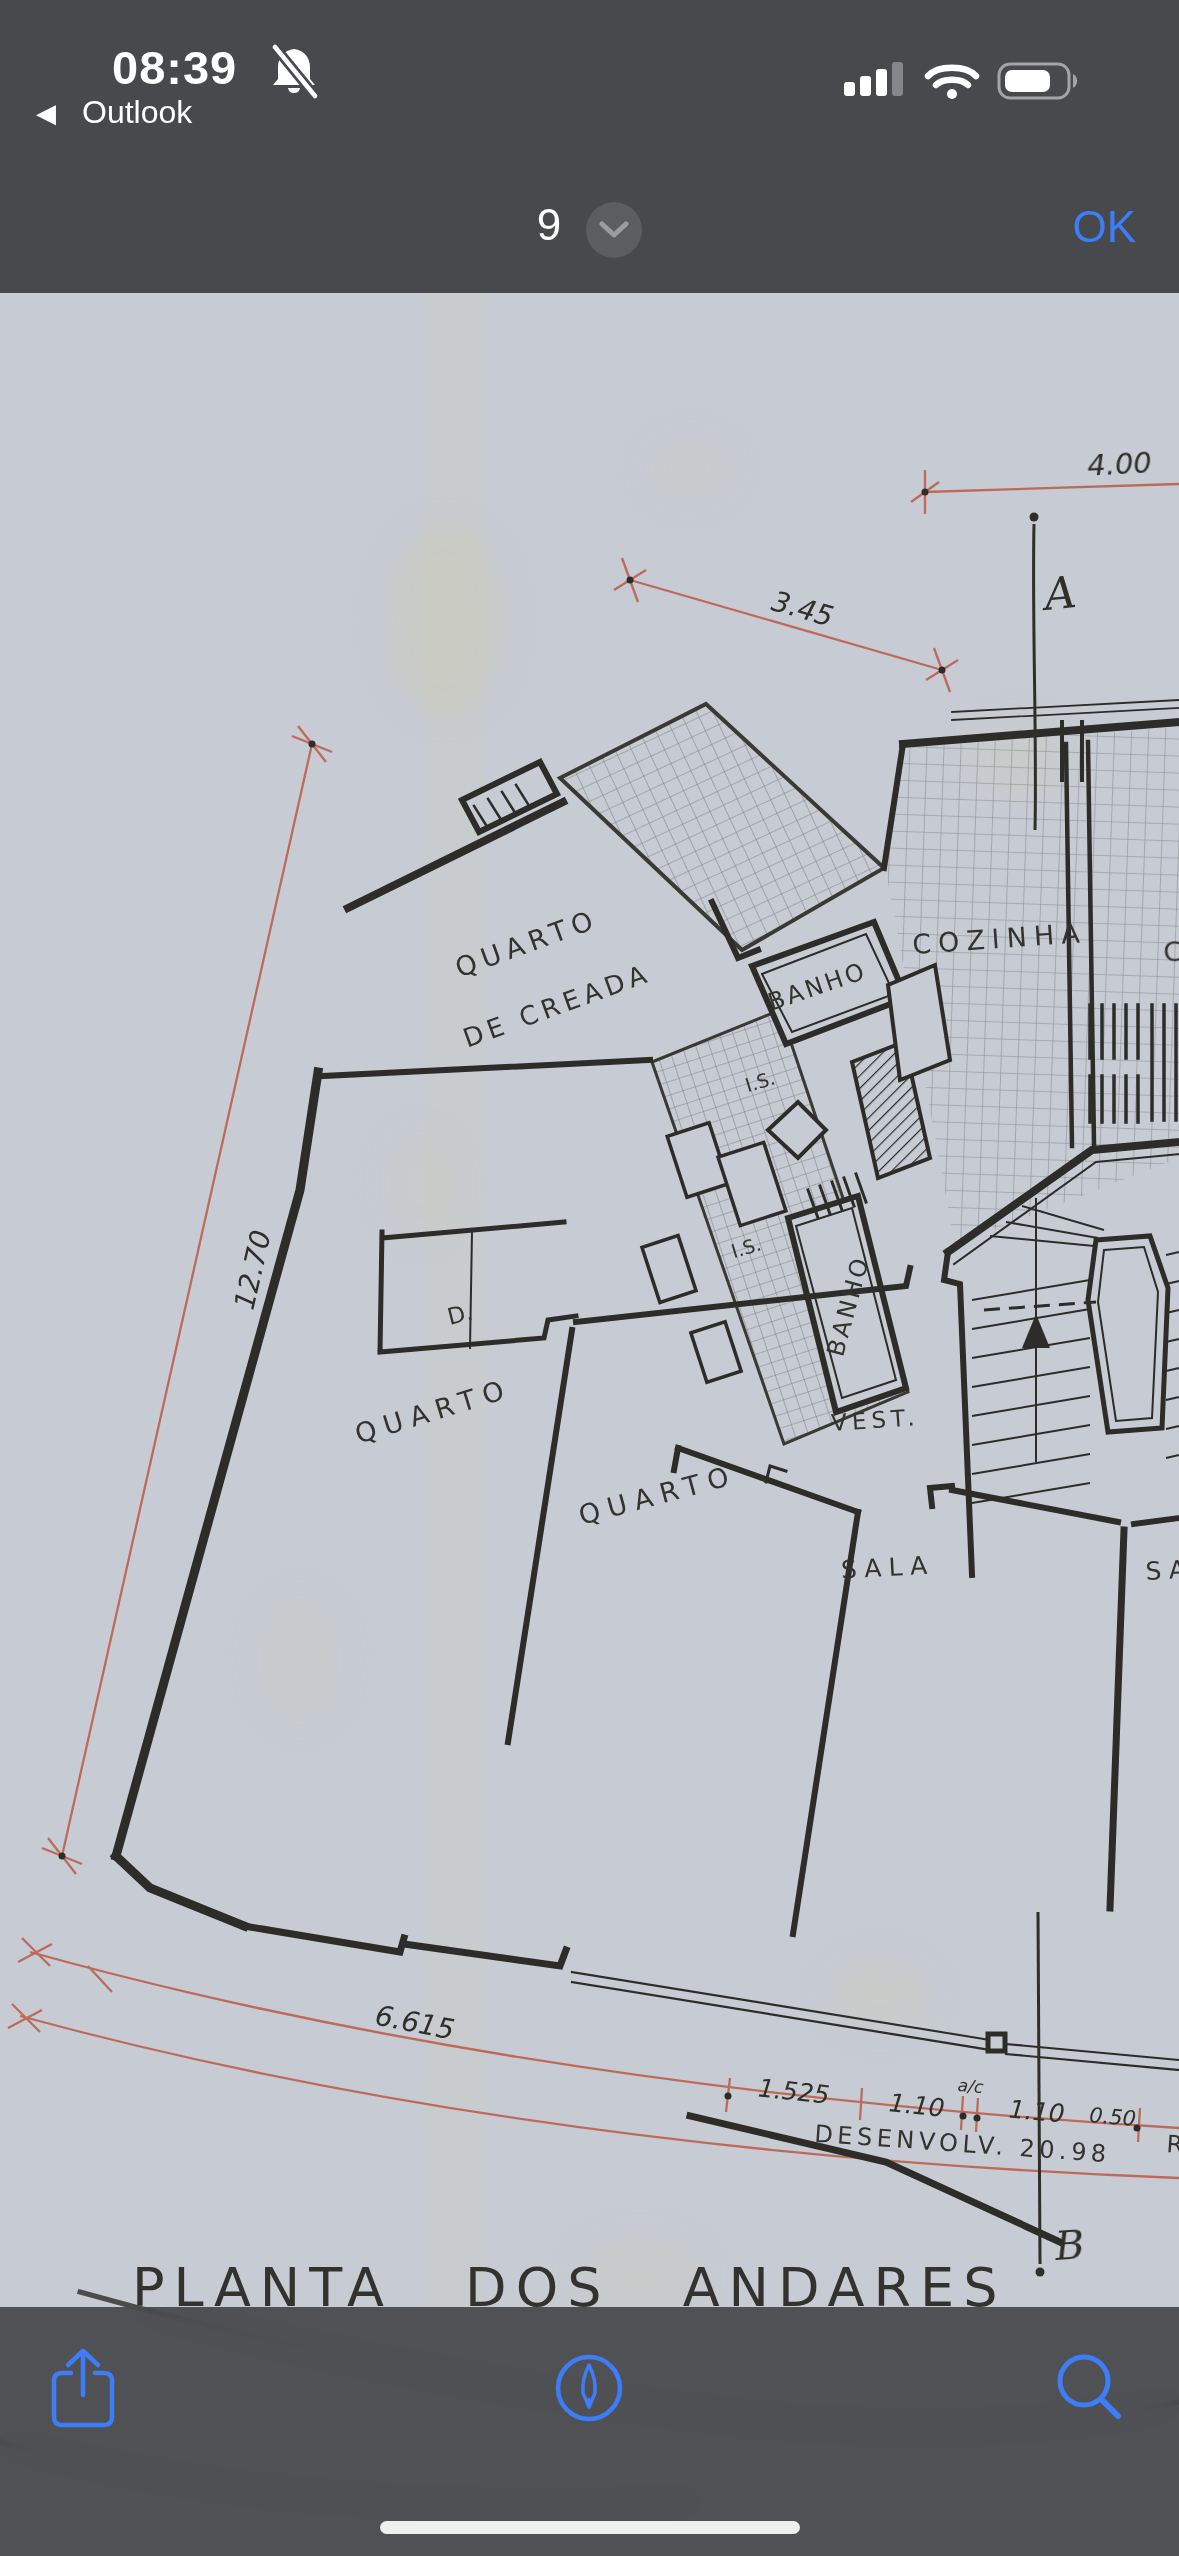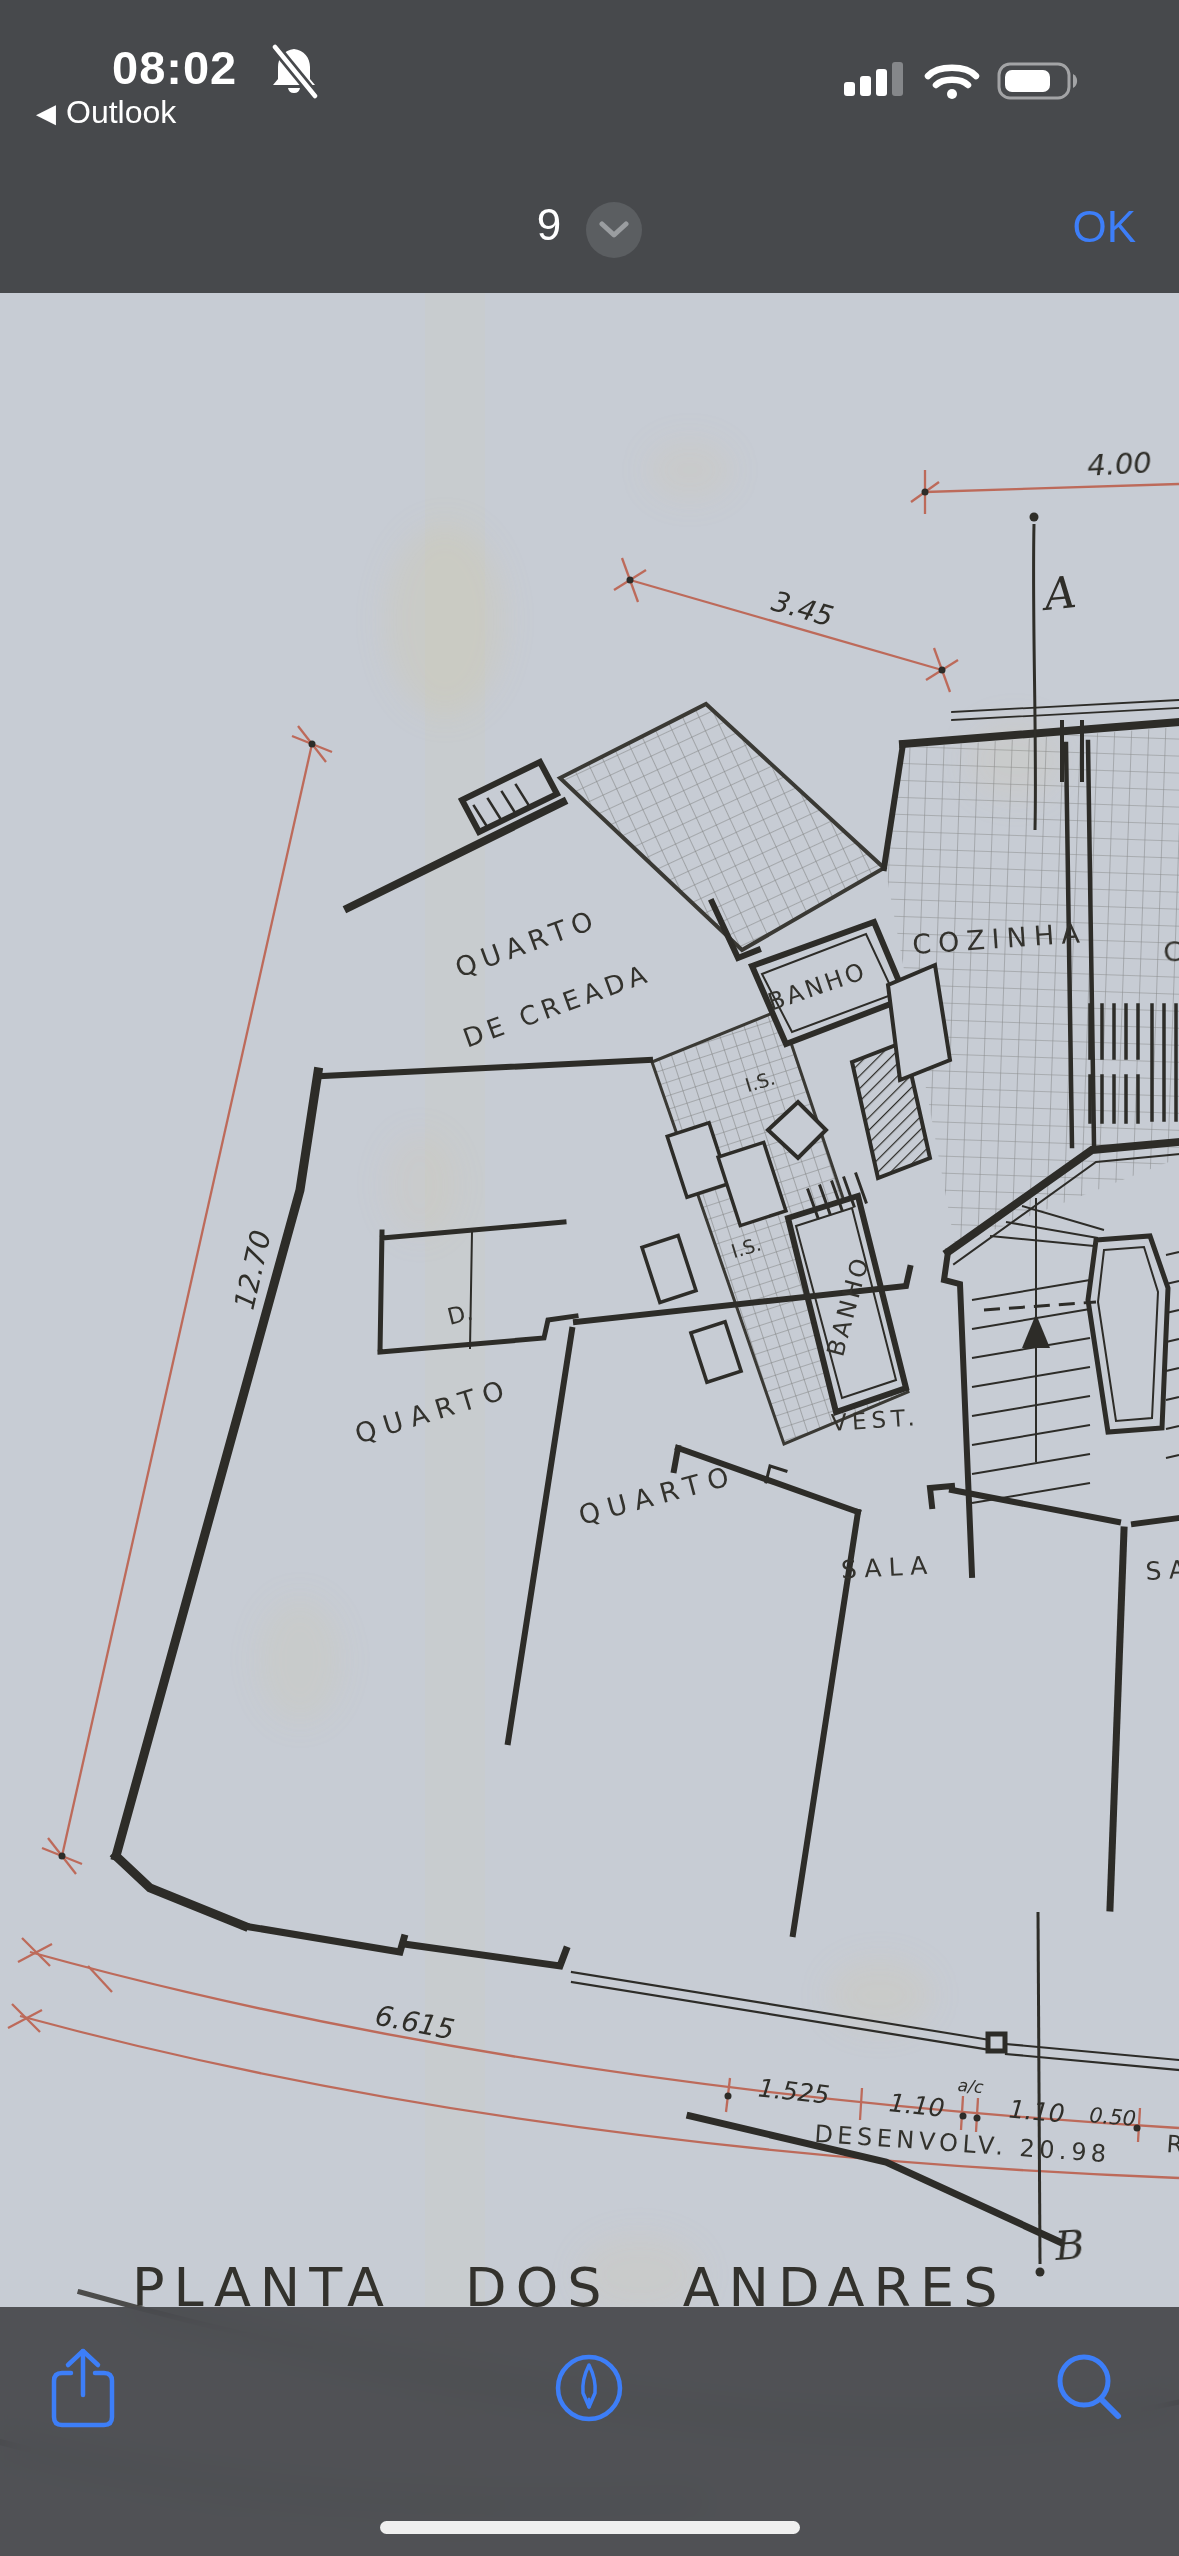--- a/index.html
+++ b/index.html
@@ -7,21 +7,21 @@
     width:1179px;height:2556px;position:relative;overflow:hidden;
     background:#c7ccd4;font-family:"Liberation Sans",sans-serif;
     -webkit-font-smoothing:antialiased;
   }
   
   .header{position:absolute;top:0;left:0;width:1179px;height:293px;background:#47494c;z-index:5;}
   .time{position:absolute;left:112px;top:40px;font-size:47px;font-weight:600;color:#fff;letter-spacing:1px;}
   .bell{position:absolute;left:268px;top:44px;}
   .back{position:absolute;left:36px;top:94px;color:#fff;display:flex;align-items:center;gap:10px;}
   .back-arrow{font-size:26px;line-height:1;}
-  .back-label{font-size:32px;font-weight:400;}
+  .back-label{font-size:32px;font-weight:400;margin-left:16px;}
   .statusicons{position:absolute;left:836px;top:56px;}
   .navnum{position:absolute;left:520px;top:200px;width:58px;text-align:center;font-size:44px;color:#fff;font-weight:400;}
   .chevbtn{position:absolute;left:586px;top:202px;width:56px;height:56px;border-radius:28px;background:#5b5e61;}
   .chevbtn svg{position:absolute;left:13px;top:18px;}
   .okbtn{position:absolute;left:1052px;top:202px;width:84px;text-align:right;font-size:44px;color:#3d7ef8;font-weight:400;}
   
   .plan-wrap{position:absolute;top:293px;left:0;width:1179px;height:2263px;z-index:1;}
   .hand{fill:#33322d;font-family:"DejaVu Sans",sans-serif;}
   .dim{fill:#2f2e29;font-style:italic;font-family:"DejaVu Sans",sans-serif;}
   .sec{fill:#2f2e29;font-style:italic;font-family:"DejaVu Serif",serif;}
@@ -34,21 +34,21 @@
   .tbicon{position:absolute;top:36px;width:90px;height:90px;}
   .tb-share{left:38px;}
   .tb-markup{left:544px;}
   .tb-search{left:1044px;}
   .home-indicator{position:absolute;left:380px;bottom:22px;width:420px;height:13px;border-radius:7px;background:#efefef;z-index:7;}
 </style>
 </head>
 <body>
 
 <div class="header">
-  <div class="time">08:02</div>
+  <div class="time">08:39</div>
   <svg class="bell" width="52" height="56" viewBox="0 0 52 56">
     <path d="M26,5 C16,6 10,14 10,23 L10,35 L5,41 L47,41 L42,35 L42,23 C42,14 36,6 26,5 Z" fill="#fff"></path>
     <path d="M26,44 a6,6 0 0 0 6,5 a6,6 0 0 0 6,-5" transform="translate(-6,0)" fill="#fff"></path>
     <line x1="7" y1="3" x2="47" y2="52" stroke="#47494c" stroke-width="10"></line>
     <line x1="7" y1="3" x2="47" y2="52" stroke="#fff" stroke-width="4.5" stroke-linecap="round"></line>
   </svg>
   <div class="back">
     <span class="back-arrow">◀</span>
     <span class="back-label">Outlook</span>
   </div>

